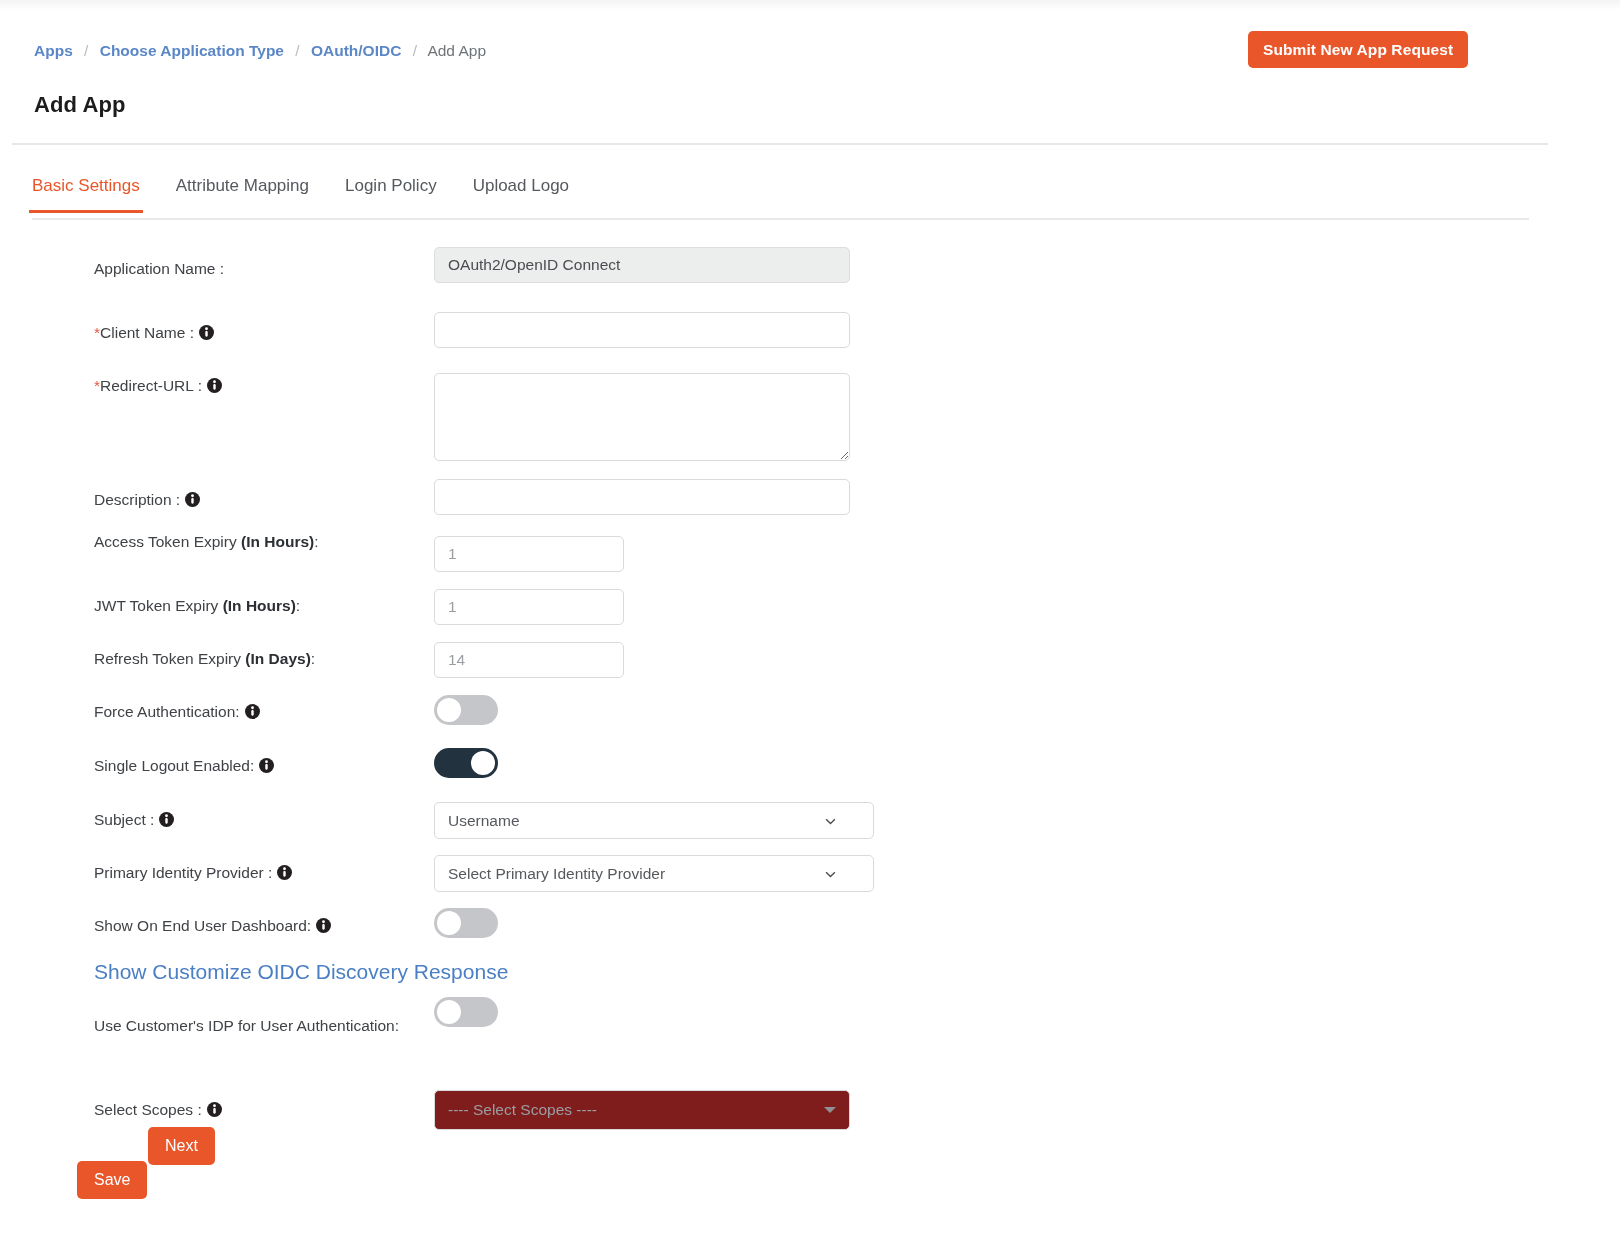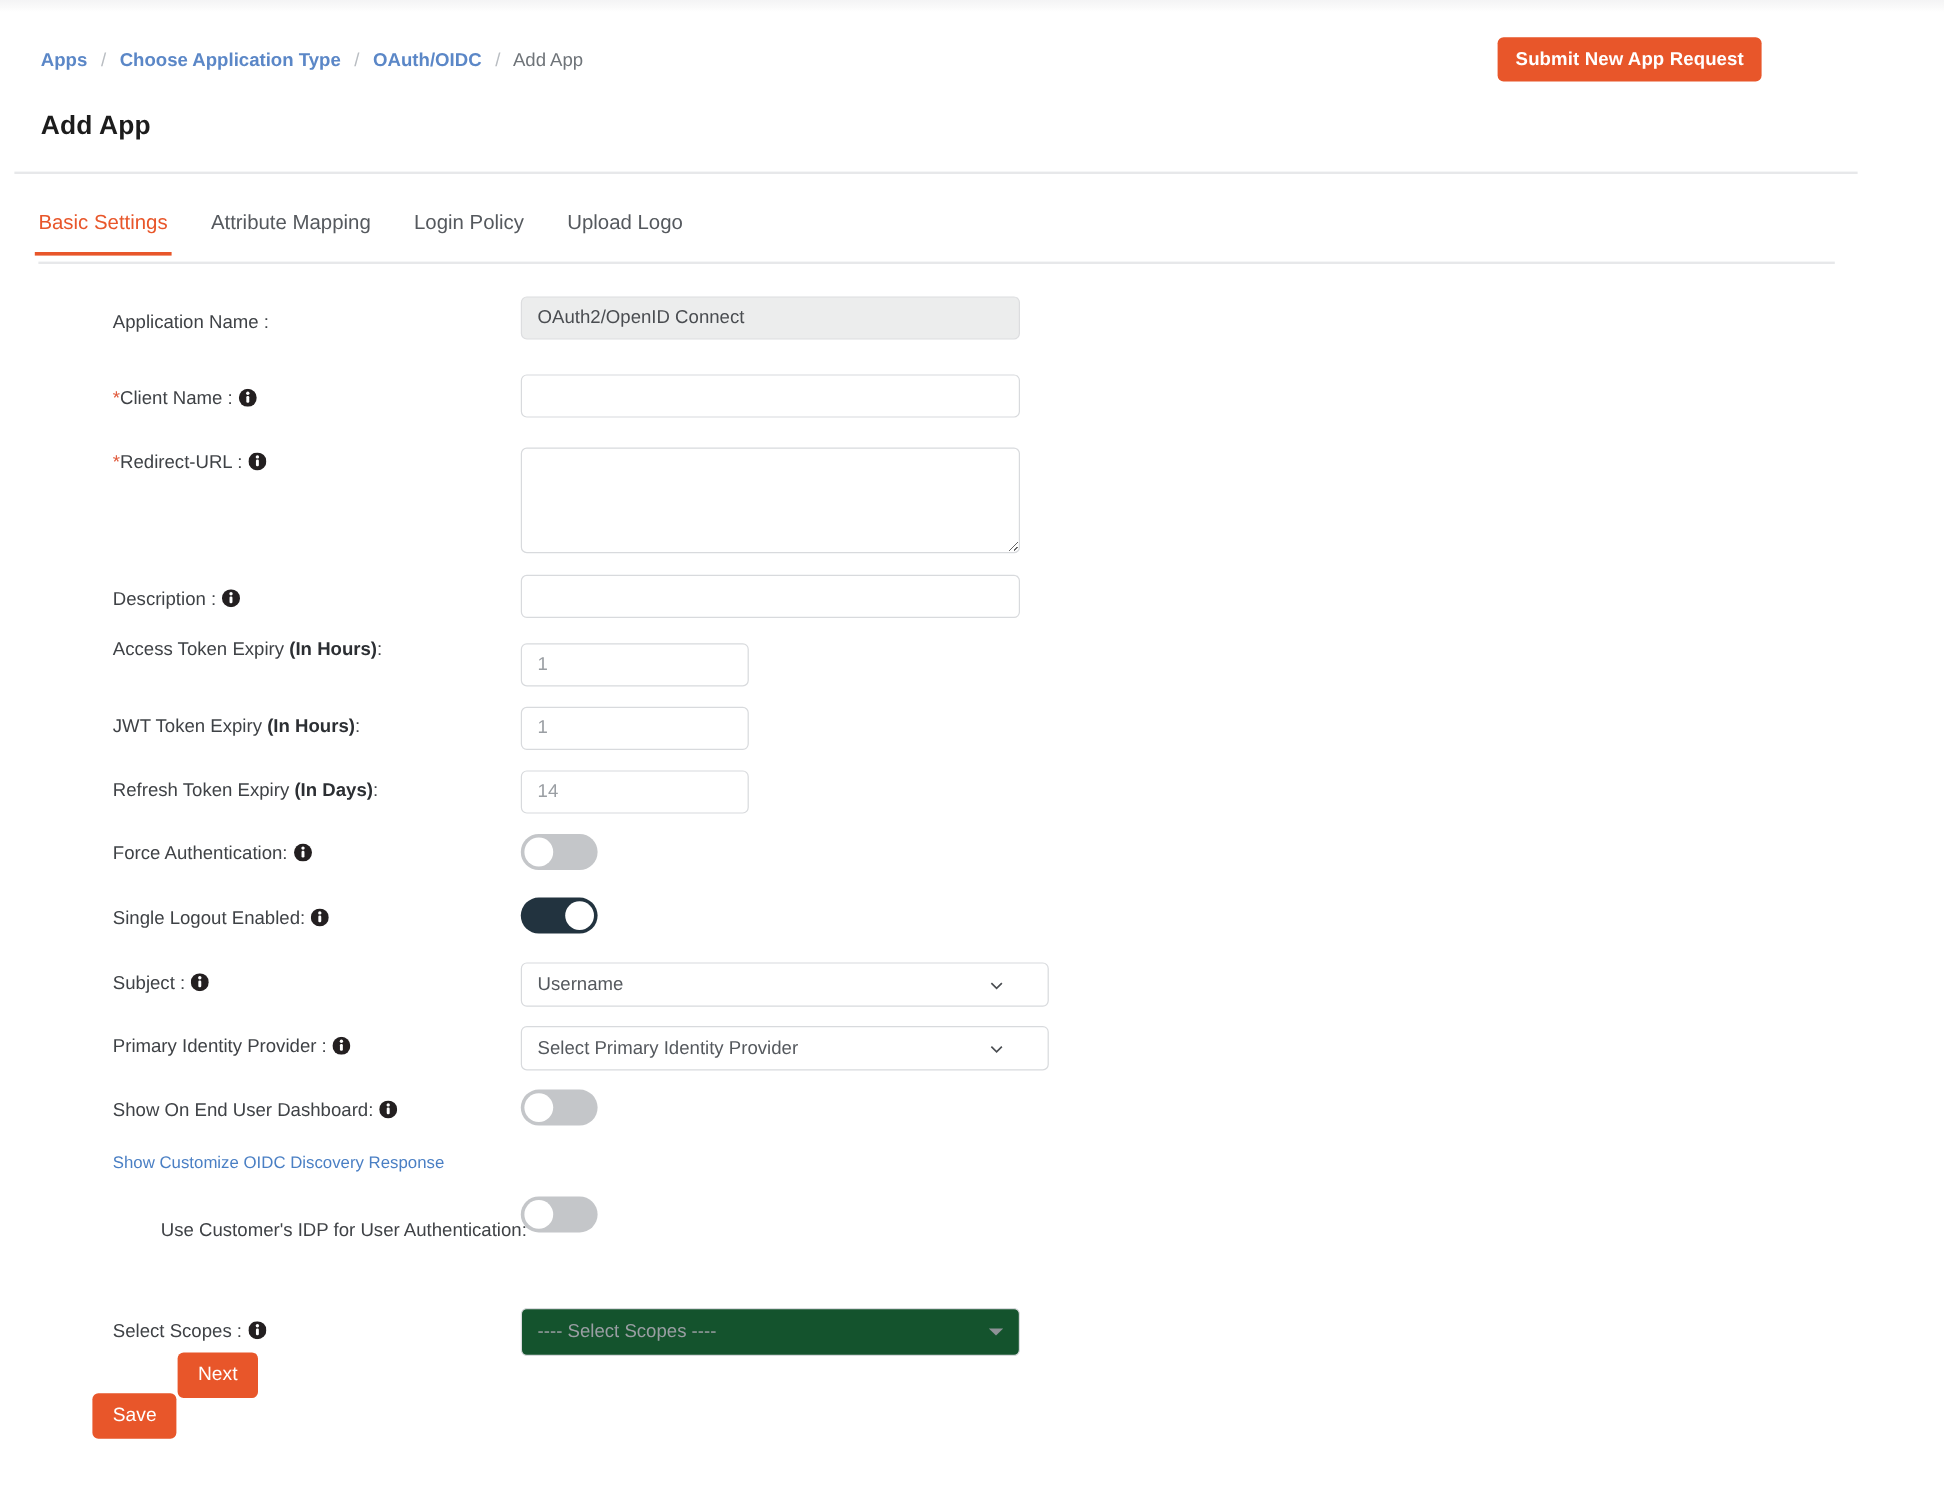--- a/index.html
+++ b/index.html
@@ -89,21 +89,21 @@
   .form { position: absolute; top: 247px; left: 0; width: 1620px; }
   .row { position: relative; }
   .label {
     position: absolute;
     left: 94px;
     font-size: 15.5px;
     color: #3f4246;
     line-height: 22px;
     white-space: nowrap;
   }
-  .label.wrap { white-space: normal; width: 330px; margin-left: 40px; }
+  .label.wrap { white-space: normal; width: 330px; }
   .req { color: #e05a3c; }
   .b { font-weight: bold; color: #2c2f33; }
 
   .info-icon {
     display: inline-block;
     width: 15px; height: 15px;
     vertical-align: -2px;
     margin-left: 5px;
     cursor: pointer;
   }
@@ -174,32 +174,32 @@
     position: absolute; top: 3px; left: 3px;
     width: 24px; height: 24px; border-radius: 50%;
     background: #ffffff;
   }
   .toggle.on { background: #22333f; }
   .toggle.on .knob { left: 37px; }
 
   
   .linkline {
     position: absolute; left: 94px;
-    font-size: 14px;
+    font-size: 21px;
     color: #4a7fc4;
     text-decoration: none;
     cursor: pointer;
   }
 
   
   .scopes {
     width: 416px;
     border: 1px solid #d8dadd;
     border-radius: 5px;
-    background: #14532d;
+    background: #7f1d1d;
     padding: 9px 13px;
     font-size: 15.5px;
     color: #9a9ea3;
     position: relative;
     cursor: pointer;
     height: 40px;
     display: flex; align-items: center;
   }
   .scopes .caret {
     position: absolute; right: 13px; top: 50%; margin-top: -3px;

